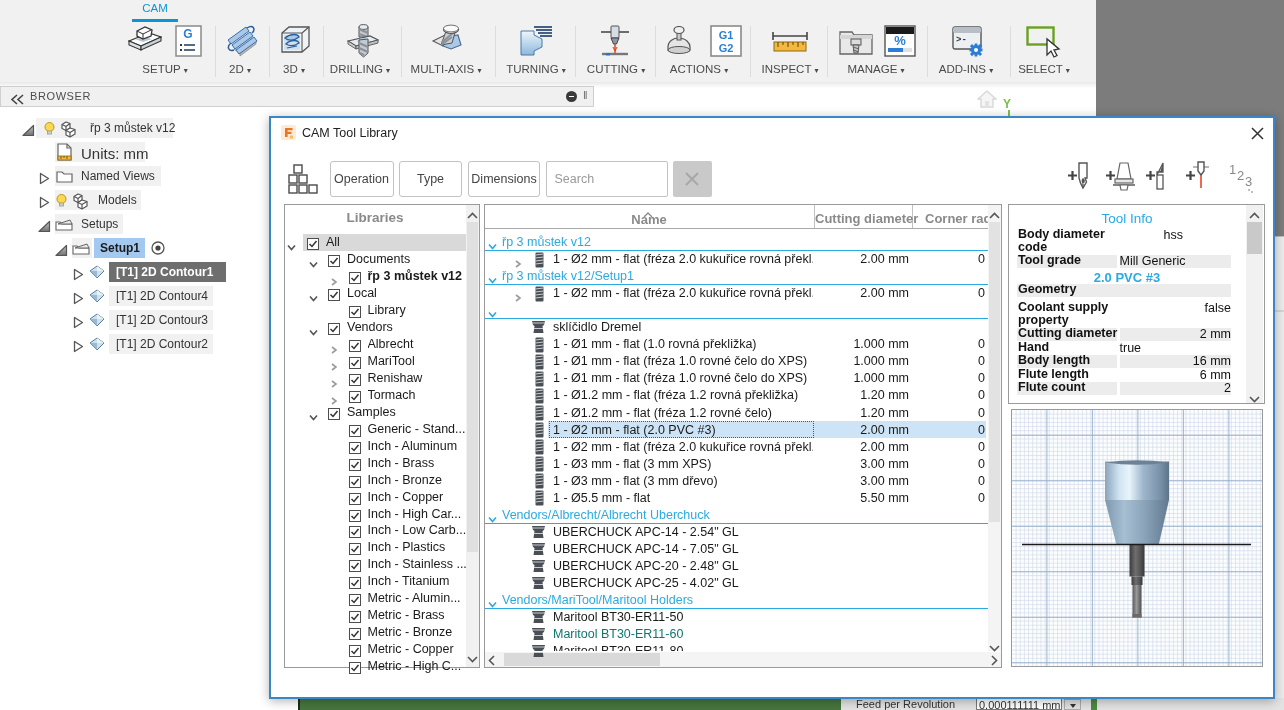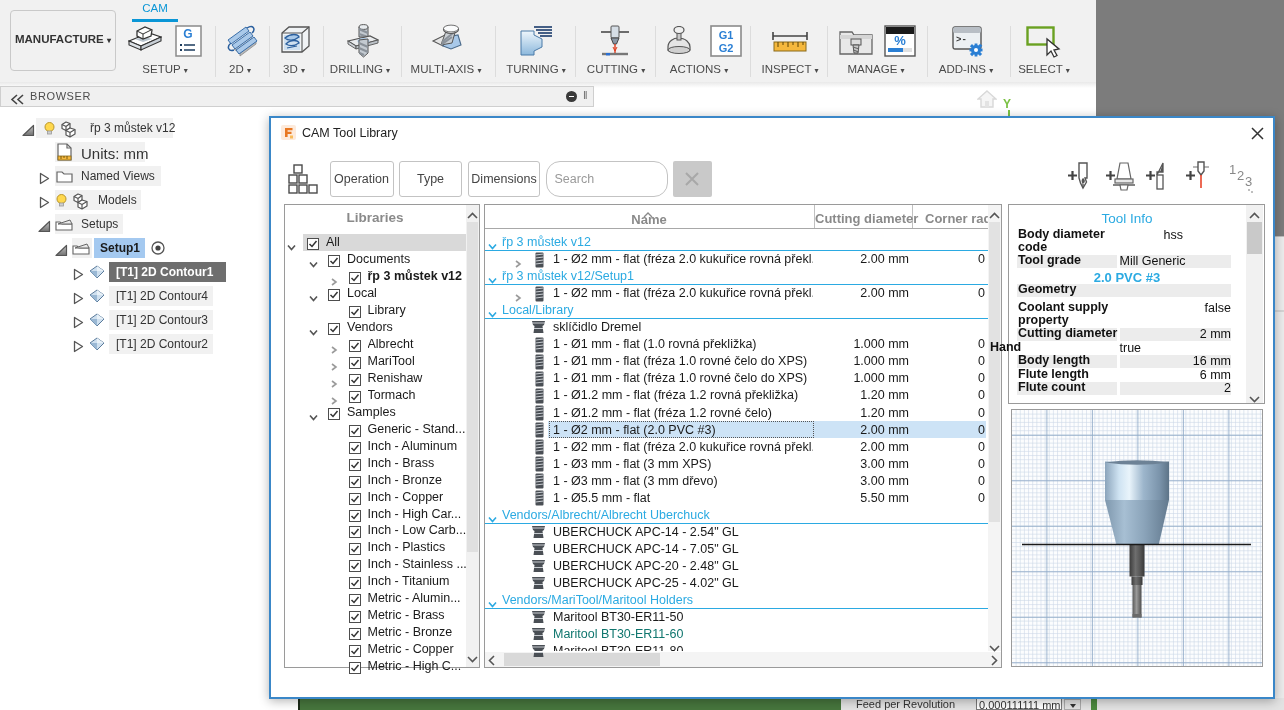--- a/index.html
+++ b/index.html
@@ -16,23 +16,20 @@
 <div style="position:absolute;left:298px;top:698px;width:543px;height:12px;background:#47763d;border-left:2px solid #1c2b18;"></div>
 <div style="position:absolute;left:841px;top:698px;width:443px;height:12px;background:#e3e3e3;"></div>
 <div style="position:absolute;left:856px;top:698px;width:120px;height:12px;font-size:11px;color:#333;">Feed per Revolution</div>
 <div style="position:absolute;left:976px;top:698px;width:86px;height:12px;background:#fff;border:1px solid #7a7a7a;font-size:11px;color:#333;padding-left:2px;">0.000111111 mm</div>
 <div style="position:absolute;left:1064px;top:699px;width:17px;height:11px;background:#e0e0e0;border:1px solid #aaa;">
       <div style="width:0;height:0;border:3px solid transparent;border-top:4px solid #333;margin:4px auto 0"></div>
     </div>
 <div style="position:absolute;left:1091px;top:698px;width:6px;height:12px;background:#4c8a3f;"></div>
 <div style="position:absolute;left:0px;top:0px;width:1096px;height:85px;background:#f1f1f1;"></div>
 <div style="position:absolute;left:0px;top:82px;width:1096px;height:6px;background:linear-gradient(#e9e9e9,#ffffff);"></div>
-<div style="position:absolute;left:10px;top:10px;width:106px;height:61px;border:1px solid #c9c9c9;border-radius:4px;">
-      <div style="width:100%;text-align:center;margin-top:22px;font-size:11.5px;font-weight:bold;color:#333;">MANUFACTURE <span style="font-size:8px;">▾</span></div>
-    </div>
 <div style="position:absolute;left:132px;top:2px;width:46px;height:14px;font-size:11.5px;color:#0a96d6;text-align:center;">CAM</div>
 <div style="position:absolute;left:132px;top:19px;width:46px;height:3px;background:#0a96d6;"></div>
 <div style="position:absolute;left:215px;top:26px;width:1px;height:51px;background:#dcdcdc;"></div>
 <div style="position:absolute;left:268.5px;top:26px;width:1px;height:51px;background:#dcdcdc;"></div>
 <div style="position:absolute;left:322.5px;top:26px;width:1px;height:51px;background:#dcdcdc;"></div>
 <div style="position:absolute;left:401px;top:26px;width:1px;height:51px;background:#dcdcdc;"></div>
 <div style="position:absolute;left:495px;top:26px;width:1px;height:51px;background:#dcdcdc;"></div>
 <div style="position:absolute;left:575px;top:26px;width:1px;height:51px;background:#dcdcdc;"></div>
 <div style="position:absolute;left:655px;top:26px;width:1px;height:51px;background:#dcdcdc;"></div>
 <div style="position:absolute;left:749.5px;top:26px;width:1px;height:51px;background:#dcdcdc;"></div>
@@ -362,21 +359,21 @@
       </svg></div>
 <div style="position:absolute;left:329.5px;top:161px;width:64px;height:36px;border:1px solid #c3c3c3;border-radius:3px;background:#fff;font-size:12.5px;color:#444;text-align:center;">
       <div style="margin-top:10px">Operation</div>
     </div>
 <div style="position:absolute;left:399px;top:161px;width:63px;height:36px;border:1px solid #c3c3c3;border-radius:3px;background:#fff;font-size:12.5px;color:#444;text-align:center;">
       <div style="margin-top:10px">Type</div>
     </div>
 <div style="position:absolute;left:468px;top:161px;width:72px;height:36px;border:1px solid #c3c3c3;border-radius:3px;background:#fff;font-size:12.5px;color:#444;text-align:center;">
       <div style="margin-top:10px">Dimensions</div>
     </div>
-<div style="position:absolute;left:545.5px;top:161px;width:122px;height:36px;border:1px solid #c3c3c3;border-radius:14px;background:#fff;font-size:12.5px;color:#9a9a9a;">
+<div style="position:absolute;left:545.5px;top:161px;width:122px;height:36px;border:1px solid #c3c3c3;border-radius:2px;background:#fff;font-size:12.5px;color:#9a9a9a;">
       <div style="margin:10px 0 0 8px">Search</div>
     </div>
 <div style="position:absolute;left:672.5px;top:161px;width:39px;height:36px;background:#c9c9c9;border-radius:2px;">
       <div style="margin:11px 0 0 12px"><svg width="14" height="14" viewBox="0 0 14 14" style="">
           <path d="M1 1 L13 13 M13 1 L1 13" stroke="#a8a8a8" stroke-width="2" fill="none"></path>
         </svg></div>
     </div>
 <div style="position:absolute;left:1068px;top:166px;width:9px;height:9px;"><svg width="9" height="9" viewBox="0 0 9 9" style="">
         <path d="M4.5 0 L4.5 9 M0 4.5 L9 4.5" stroke="#444" stroke-width="2.2"></path>
       </svg></div>
@@ -650,21 +647,20 @@
           <line x1="1.5" y1="9" x2="9.5" y2="8"></line>
           <line x1="1.5" y1="12" x2="9.5" y2="11"></line>
         </g>
       </svg></div>
 <div style="position:absolute;left:553px;top:286.15px;width:260px;height:15px;font-size:12.5px;color:#1a1a1a;white-space:nowrap;overflow:hidden;">1 - Ø2 mm - flat (fréza 2.0 kukuřice rovná překl...</div>
 <div style="position:absolute;left:800px;top:286.15px;width:109px;height:15px;font-size:12.5px;color:#1a1a1a;text-align:right;">2.00 mm</div>
 <div style="position:absolute;left:900px;top:286.15px;width:85px;height:15px;font-size:12.5px;color:#1a1a1a;text-align:right;">0</div>
 <div style="position:absolute;left:488px;top:305.2px;width:9px;height:9px;"><svg width="9" height="9" viewBox="0 0 9 9" style="">
         <path d="M1 2.5 L4.5 6.5 L8 2.5" fill="none" stroke="#2baae2" stroke-width="1.6"></path>
       </svg></div>
-<div style="position:absolute;left:502px;top:303.2px;width:310px;height:15px;font-size:12.5px;color:#2baae2;white-space:nowrap;">Local/Library</div>
 <div style="position:absolute;left:485px;top:318.2px;width:503px;height:1px;background:#2baae2;"></div>
 <div style="position:absolute;left:531px;top:320.25px;width:15px;height:14px;"><svg width="15" height="14" viewBox="0 0 15 14" style="">
         <path d="M1 1 L14 1 L13 5 L11.5 6 L12.5 13 L2.5 13 L3.5 6 L2 5 Z" fill="#4a4f55"></path>
         <g stroke="#c9cdd2" stroke-width="1">
           <line x1="1" y1="3" x2="14" y2="3"></line>
           <line x1="3" y1="8.5" x2="12" y2="8.5"></line>
         </g>
       </svg></div>
 <div style="position:absolute;left:553px;top:320.25px;width:260px;height:15px;font-size:12.5px;color:#1a1a1a;white-space:nowrap;overflow:hidden;">sklíčidlo Dremel</div>
 <div style="position:absolute;left:533.5px;top:336.8px;width:11px;height:16px;"><svg width="11" height="16" viewBox="0 0 11 16" style="">
@@ -874,21 +870,21 @@
 <div style="position:absolute;left:1119.5px;top:253.5px;width:111.5px;height:15px;font-size:12.5px;color:#111;">Mill Generic</div>
 <div style="position:absolute;left:1008px;top:269.5px;width:238px;height:15px;font-size:13px;font-weight:bold;color:#2baae2;text-align:center;">2.0 PVC #3</div>
 <div style="position:absolute;left:1017px;top:284px;width:214px;height:13px;background:#ececec;"></div>
 <div style="position:absolute;left:1018px;top:283.0px;width:110px;height:13px;font-size:12.5px;font-weight:bold;color:#111;line-height:13px;">Geometry</div>
 <div style="position:absolute;left:1018px;top:300.5px;width:110px;height:26px;font-size:12.5px;font-weight:bold;color:#111;line-height:13px;">Coolant supply property</div>
 <div style="position:absolute;left:1119.5px;top:300.5px;width:111.5px;height:15px;font-size:12.5px;color:#111;text-align:right;">false</div>
 <div style="position:absolute;left:1017px;top:328px;width:100px;height:13px;background:#ececec;"></div>
 <div style="position:absolute;left:1119.5px;top:328px;width:111.5px;height:13px;background:#ececec;"></div>
 <div style="position:absolute;left:1018px;top:327.0px;width:110px;height:13px;font-size:12.5px;font-weight:bold;color:#111;line-height:13px;">Cutting diameter</div>
 <div style="position:absolute;left:1119.5px;top:327.0px;width:111.5px;height:15px;font-size:12.5px;color:#111;text-align:right;">2 mm</div>
-<div style="position:absolute;left:990px;top:340.5px;width:110px;height:13px;font-size:12.5px;font-weight:bold;color:#111;line-height:13px;">Hand</div>
+<div style="position:absolute;left:1018px;top:340.5px;width:110px;height:13px;font-size:12.5px;font-weight:bold;color:#111;line-height:13px;">Hand</div>
 <div style="position:absolute;left:1119.5px;top:340.5px;width:111.5px;height:15px;font-size:12.5px;color:#111;">true</div>
 <div style="position:absolute;left:1017px;top:355px;width:100px;height:13px;background:#ececec;"></div>
 <div style="position:absolute;left:1119.5px;top:355px;width:111.5px;height:13px;background:#ececec;"></div>
 <div style="position:absolute;left:1018px;top:354.0px;width:110px;height:13px;font-size:12.5px;font-weight:bold;color:#111;line-height:13px;">Body length</div>
 <div style="position:absolute;left:1119.5px;top:354.0px;width:111.5px;height:15px;font-size:12.5px;color:#111;text-align:right;">16 mm</div>
 <div style="position:absolute;left:1018px;top:367.5px;width:110px;height:13px;font-size:12.5px;font-weight:bold;color:#111;line-height:13px;">Flute length</div>
 <div style="position:absolute;left:1119.5px;top:367.5px;width:111.5px;height:15px;font-size:12.5px;color:#111;text-align:right;">6 mm</div>
 <div style="position:absolute;left:1017px;top:382px;width:100px;height:13px;background:#ececec;"></div>
 <div style="position:absolute;left:1119.5px;top:382px;width:111.5px;height:13px;background:#ececec;"></div>
 <div style="position:absolute;left:1018px;top:381.0px;width:110px;height:13px;font-size:12.5px;font-weight:bold;color:#111;line-height:13px;">Flute count</div>

